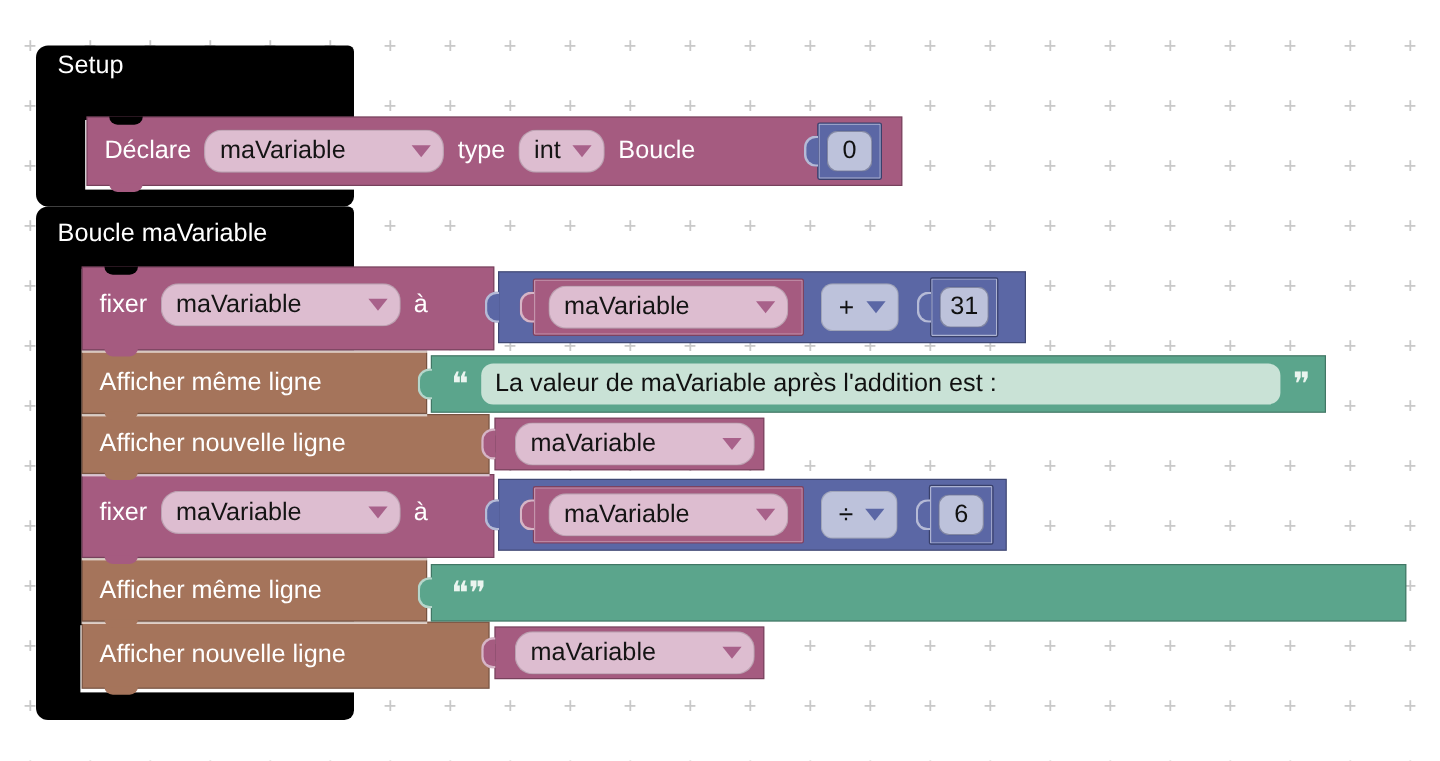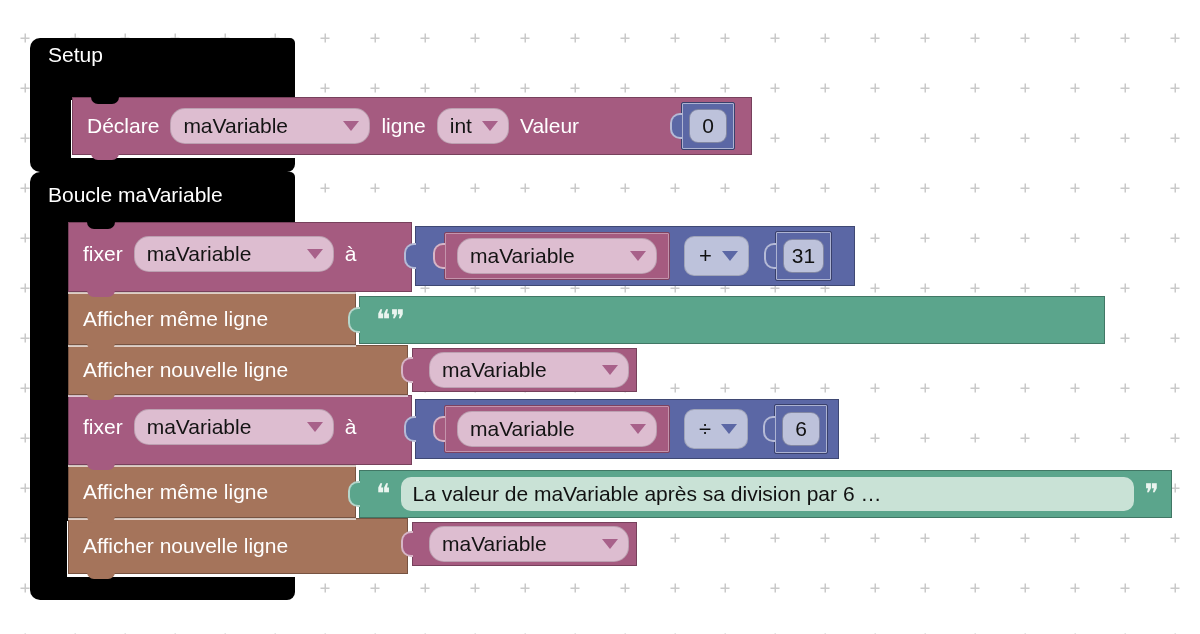--- a/index.html
+++ b/index.html
@@ -384,26 +384,26 @@
     <div class="wlabel hdr-label">Setup</div>
   </div>
 
   <div class="blk pinkb notch bump seam-strong" style="left:72px;top:97px;width:680px;height:58px;z-index:3;background:#a55b80;">
     <div class="row-inner" style="padding-right:16px;">
       <span class="wlabel">Déclare</span>
       <div class="dd dd-var">
         <span>maVariable</span>
         <span class="arr"></span>
       </div>
-      <span class="wlabel">ligne</span>
+      <span class="wlabel">type</span>
       <div class="dd">
         <span>int</span>
         <span class="arr"></span>
       </div>
-      <span class="wlabel">Valeur</span>
+      <span class="wlabel">Boucle</span>
       <div class="mini-blue" style="margin-left:auto;height:48px;">
         <span class="tab blue-tab"></span>
         <span class="numfield">0</span>
       </div>
     </div>
   </div>
 
   <div class="blk black" style="left:30px;top:172px;width:265px;height:428px;z-index:1;">
     <div class="wlabel hdr-label" style="padding-top:11px;">Boucle maVariable</div>
   </div>
@@ -441,20 +441,21 @@
 
   <div class="blk brownb bump seam" style="left:68px;top:292px;width:288px;height:53px;z-index:8;background:#a5745b;">
     <div class="row-inner">
       <span class="wlabel">Afficher même ligne</span>
     </div>
   </div>
   <div class="blk greenb" style="left:359px;top:296px;width:746px;height:48px;z-index:8;background:#5ba58c;">
     <span class="tab green-tab"></span>
     <div class="row-inner" style="padding:0 12px 0 16px;gap:0;">
       <span class="quote">❝</span>
+      <span class="txtfield">La valeur de maVariable après l'addition est :</span>
       <span class="quote">❞</span>
     </div>
   </div>
 
   <div class="blk brownb bump seam" style="left:68px;top:345px;width:340px;height:50px;z-index:7;background:#a5745b;">
     <div class="row-inner">
       <span class="wlabel">Afficher nouvelle ligne</span>
     </div>
   </div>
   <div class="blk pinkb" style="left:412px;top:348px;width:225px;height:44px;z-index:7;background:#a55b80;">
@@ -500,21 +501,20 @@
 
   <div class="blk brownb bump seam" style="left:68px;top:465px;width:288px;height:53px;z-index:5;background:#a5745b;">
     <div class="row-inner">
       <span class="wlabel">Afficher même ligne</span>
     </div>
   </div>
   <div class="blk greenb" style="left:359px;top:470px;width:813px;height:48px;z-index:5;background:#5ba58c;">
     <span class="tab green-tab"></span>
     <div class="row-inner" style="padding:0 12px 0 16px;gap:0;">
       <span class="quote">❝</span>
-      <span class="txtfield">La valeur de maVariable après sa division par 6 …</span>
       <span class="quote">❞</span>
     </div>
   </div>
 
   <div class="blk brownb bump seam-strong" style="left:68px;top:518px;width:340px;height:56px;z-index:4;background:#a5745b;">
     <div class="row-inner">
       <span class="wlabel">Afficher nouvelle ligne</span>
     </div>
   </div>
   <div class="blk pinkb" style="left:412px;top:522px;width:225px;height:44px;z-index:4;background:#a55b80;">

